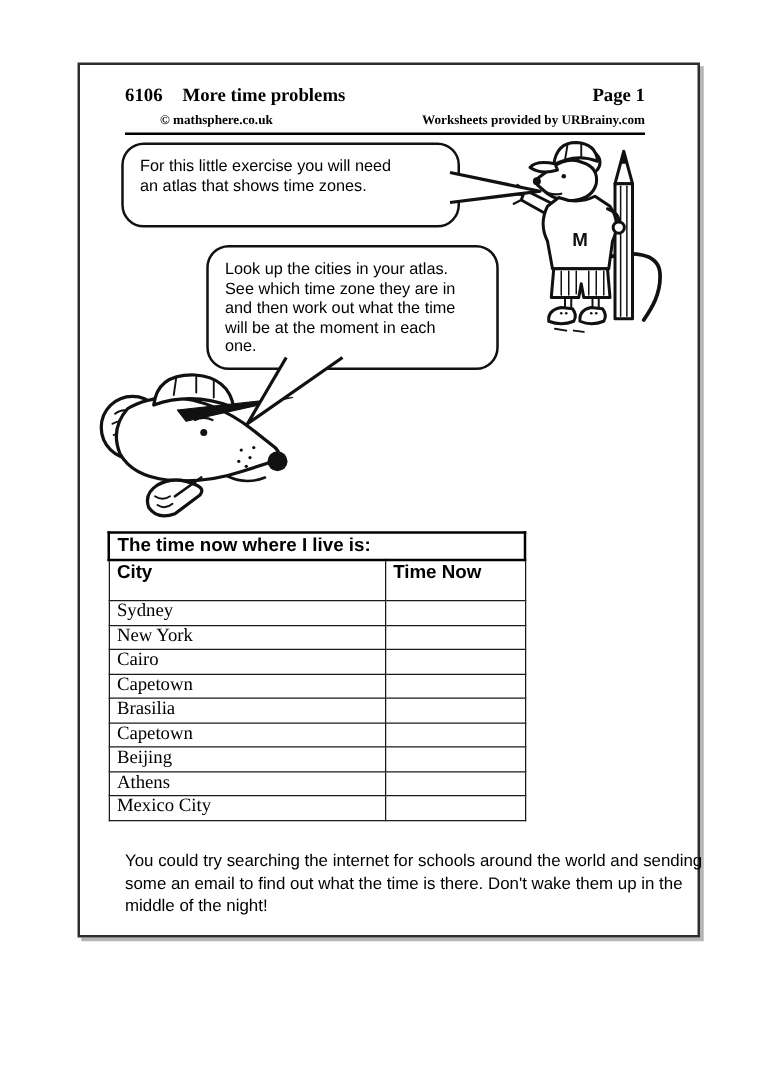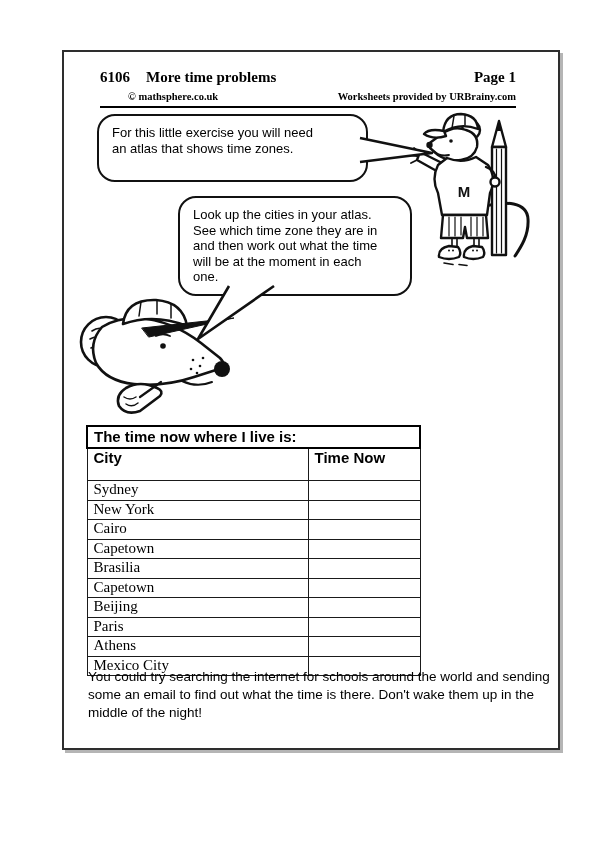--- a/index.html
+++ b/index.html
@@ -12,40 +12,40 @@
         padding-bottom:20px;font:bold 15px "Liberation Serif",serif;display:flex;align-items:baseline;}
   .hdr1 .docnum{margin-right:16px;}
   .hdr1 .spacer{flex:1;}
   .hdr2{position:absolute;left:36px;top:39px;width:416px;display:flex;justify-content:space-between;
         font:bold 10.5px "Liberation Serif",serif;padding-left:28px;box-sizing:border-box;gap:35px;}
   
   .bubble{position:absolute;background:#fff;border:2.6px solid #111;border-radius:18px;z-index:1;}
   .bubble p{margin:0;font:13px/15.5px "Liberation Sans",sans-serif;padding:9px 0 0 13px;}
   .b1{left:33px;top:62px;width:267px;height:64px;}
   .b1 p{width:210px;}
-  .b2{left:114px;top:144px;width:230px;height:96px;}
+  .b2{left:101px;top:144px;width:230px;height:96px;}
   .b2 p{width:191px;}
   .tail{position:absolute;z-index:2;overflow:visible;}
   .tail1{left:296px;top:78px;width:74px;height:38px;}
   .tail2{left:125px;top:234px;width:100px;height:56px;}
   
   .mouse1{position:absolute;left:338px;top:53px;width:140px;height:162px;z-index:1;}
   .mouse2{position:absolute;left:2px;top:233px;width:176px;height:133px;z-index:1;}
   
   .wtable{position:absolute;left:22px;top:373px;width:333px;border-collapse:collapse;background:#fff;table-layout:fixed;}
   .wtable th,.wtable td{border:1.6px solid #1a1a1a;box-sizing:border-box;}
   .caption-row th{border:2.6px solid #000;font:bold 15px "Liberation Sans",sans-serif;
                   text-align:left;padding:1px 4px 2px 6px;height:20px;margin-top:16px;}
   .colhead th{font:bold 15px "Liberation Sans",sans-serif;text-align:left;padding:0 4px 14px 6px;height:19px;}
   .wtable td{height:19.5px;font:15px "Liberation Serif",serif;padding:0 4px 1px 6px;
              white-space:nowrap;overflow:hidden;margin-left:20px;}
   .col-city{width:221px;}
   .col-time{width:112px;}
   
-  .note{position:absolute;left:24px;top:616px;width:470px;margin:0;
+  .note{position:absolute;left:24px;top:616px;width:470px;margin:12px;
         font:13.5px/18px "Liberation Sans",sans-serif;}
 </style>
 </head>
 <body>
 
 <div class="canvas">
   <div class="sheet">
 
     <div class="hdr1">
       <span class="docnum">6106</span>
@@ -168,24 +168,20 @@
           </tr>
           <tr>
             <td>Capetown</td>
             <td></td>
           </tr>
           <tr>
             <td>Beijing</td>
             <td></td>
           </tr>
           <tr>
-            <td>Paris</td>
-            <td></td>
-          </tr>
-          <tr>
             <td>Athens</td>
             <td></td>
           </tr>
           <tr>
             <td>Mexico City</td>
             <td></td>
           </tr>
         </tbody>
     </table>
 

